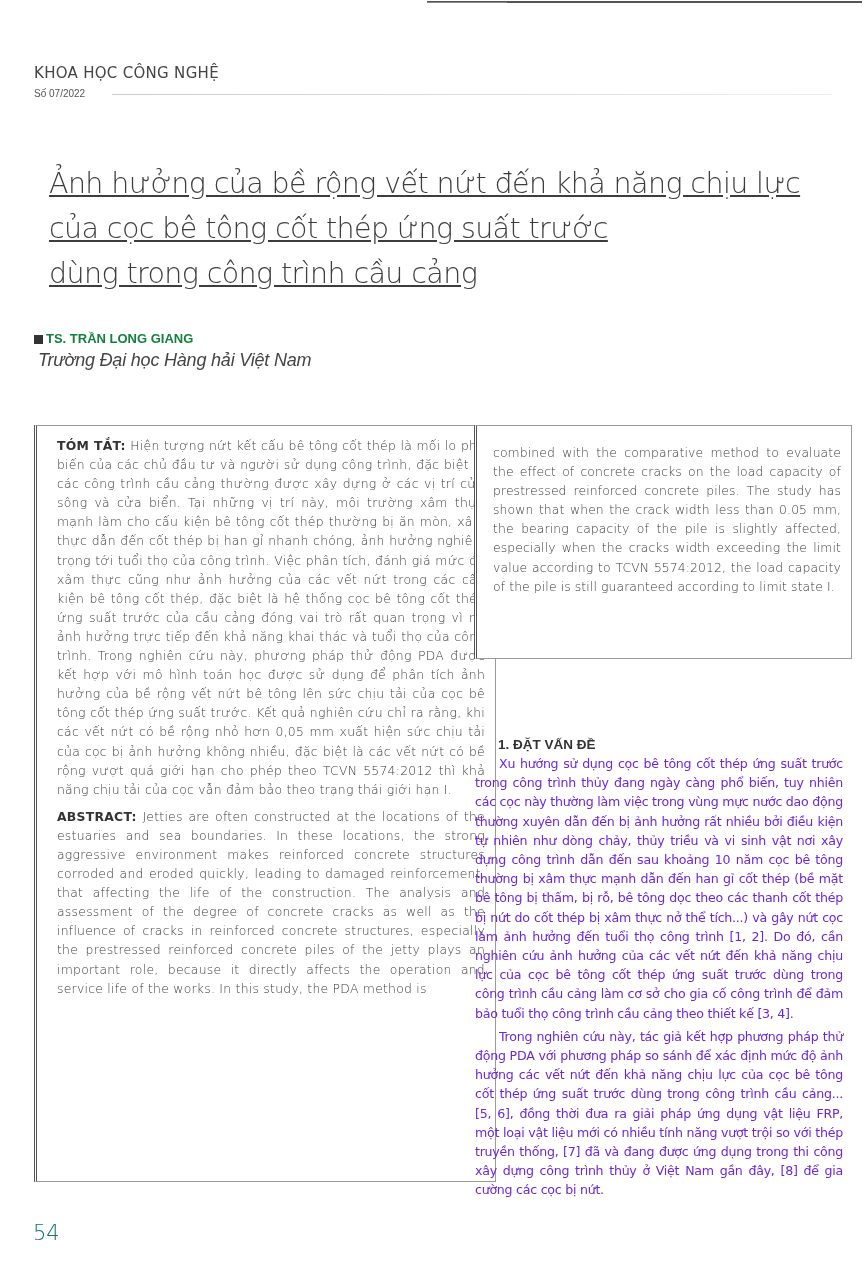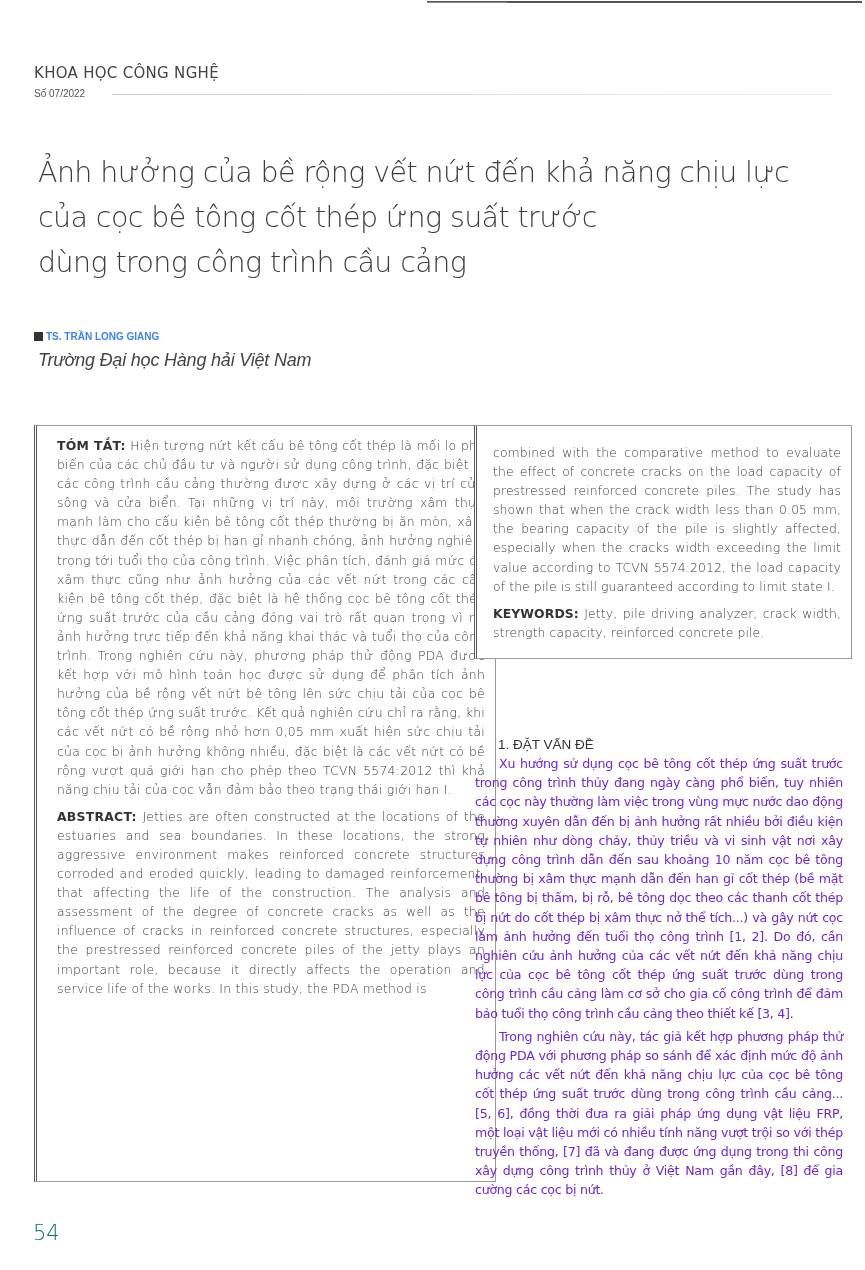--- a/index.html
+++ b/index.html
@@ -6,66 +6,65 @@
   body {
     width: 865px; height: 1270px; background: #ffffff; position: relative; overflow: hidden;
     color: #3a3a3a; font-family: "Liberation Sans", sans-serif;
   }
   .top-rule { position: absolute; top: 1px; left: 427px; width: 435px; height: 2px; background: #555; }
   .top-rule-thin { position: absolute; top: 2px; left: 427px; width: 80px; height: 1px; background: #888; }
   .section-label { position: absolute; left: 34px; top: 64px; font-size: 15px; letter-spacing: 0.3px; color: #444; font-family: "DejaVu Sans", sans-serif; font-weight: 400; }
   .issue { position: absolute; left: 34px; top: 88px; font-size: 10px; color: #555; }
   .issue-rule { position: absolute; left: 112px; top: 94px; width: 720px; height: 1px; background: linear-gradient(to right, #ccc, #eee); }
   .title { position: absolute; left: 34px; top: 146px; width: 800px; font-size: 28.5px; line-height: 45px; color: #3d3d3d; font-family: "DejaVu Sans", sans-serif; font-weight: 300; letter-spacing: -0.6px; }
-  .author { position: absolute; left: 34px; top: 331px; font-size: 10px; font-weight: bold; color: #3b82f6; }
+  .author { position: absolute; left: 34px; top: 331px; font-size: 13px; font-weight: bold; color: #15803d; }
   .author .sq { display: inline-block; width: 9px; height: 9px; background: #333; margin-right: 3px; vertical-align: -1px; }
   .affil { position: absolute; left: 38px; top: 350px; font-size: 18px; font-style: italic; color: #444; letter-spacing: -0.2px; }
 
   .box { position: absolute; border: 1px solid #9a9a9a; border-left: 3px double #555; background: #fff; box-sizing: border-box; }
   .box-left { left: 34px; top: 425px; width: 462px; height: 757px; padding: 10px 10px 0 20px; }
   .box-right { left: 474px; top: 425px; width: 378px; height: 234px; padding: 17px 10px 0 16px; }
   .box p { margin: 0 0 8px 0; font-family: "DejaVu Sans", sans-serif; font-size: 12.4px; line-height: 19.1px; text-align: justify; color: #3a3a3a; font-weight: 300; letter-spacing: 0.15px; }
   .box-left p { letter-spacing: 0.25px; }
   .box p b { font-weight: bold; color: #333; }
   .box-right p { letter-spacing: 0.1px; }
 
-  .sec-heading { position: absolute; left: 498px; top: 737px; font-size: 13.5px; font-weight: normal; color: #333; }
+  .sec-heading { position: absolute; left: 498px; top: 737px; font-size: 13.5px; font-weight: bold; color: #333; }
   .body-col { position: absolute; left: 475px; top: 754px; width: 368px; }
   .body-col p { margin: 0 0 4px 0; font-family: "DejaVu Sans", sans-serif; font-size: 12.6px; line-height: 19.2px; text-align: justify; text-indent: 24px; color: #6d28d9; letter-spacing: -0.25px; }
   .page-num { position: absolute; left: 33px; top: 1221px; font-size: 21px; color: #0f766e; font-family: "DejaVu Sans", sans-serif; font-weight: 200; }
 </style>
 </head>
 <body>
 
 <div class="top-rule"></div>
 <div class="top-rule-thin"></div>
 
 <div class="section-label">KHOA HỌC CÔNG NGHỆ</div>
 <div class="issue">Số 07/2022</div>
 <div class="issue-rule"></div>
 
-<h1 class="title" style="margin:4px;font-weight:300;">
+<h1 class="title" style="margin:15px;font-weight:300;text-decoration:underline;">
   <div>Ảnh hưởng của bề rộng vết nứt đến khả năng chịu lực</div>
   <div>của cọc bê tông cốt thép ứng suất trước</div>
   <div>dùng trong công trình cầu cảng</div>
 </h1>
 
 <div class="author">
   <span class="sq"></span><span>TS. TRẦN LONG GIANG</span>
 </div>
 <div class="affil">Trường Đại học Hàng hải Việt Nam</div>
 
 <div class="box box-left">
   <p><b>TÓM TẮT:</b><span> Hiện tượng nứt kết cấu bê tông cốt thép là mối lo phổ biến của các chủ đầu tư và người sử dụng công trình, đặc biệt là các công trình cầu cảng thường được xây dựng ở các vị trí cửa sông và cửa biển. Tại những vị trí này, môi trường xâm thực mạnh làm cho cấu kiện bê tông cốt thép thường bị ăn mòn, xâm thực dẫn đến cốt thép bị han gỉ nhanh chóng, ảnh hưởng nghiêm trọng tới tuổi thọ của công trình. Việc phân tích, đánh giá mức độ xâm thực cũng như ảnh hưởng của các vết nứt trong các cấu kiện bê tông cốt thép, đặc biệt là hệ thống cọc bê tông cốt thép ứng suất trước của cầu cảng đóng vai trò rất quan trọng vì nó ảnh hưởng trực tiếp đến khả năng khai thác và tuổi thọ của công trình. Trong nghiên cứu này, phương pháp thử động PDA được kết hợp với mô hình toán học được sử dụng để phân tích ảnh hưởng của bề rộng vết nứt bê tông lên sức chịu tải của cọc bê tông cốt thép ứng suất trước. Kết quả nghiên cứu chỉ ra rằng, khi các vết nứt có bề rộng nhỏ hơn 0,05 mm xuất hiện sức chịu tải của cọc bị ảnh hưởng không nhiều, đặc biệt là các vết nứt có bề rộng vượt quá giới hạn cho phép theo TCVN 5574:2012 thì khả năng chịu tải của cọc vẫn đảm bảo theo trạng thái giới hạn I.</span></p>
   <p><b>ABSTRACT:</b><span> Jetties are often constructed at the locations of the estuaries and sea boundaries. In these locations, the strong aggressive environment makes reinforced concrete structures corroded and eroded quickly, leading to damaged reinforcement, that affecting the life of the construction. The analysis and assessment of the degree of concrete cracks as well as the influence of cracks in reinforced concrete structures, especially the prestressed reinforced concrete piles of the jetty plays an important role, because it directly affects the operation and service life of the works. In this study, the PDA method is</span></p>
 </div>
 
 <div class="box box-right">
   <p>combined with the comparative method to evaluate the effect of concrete cracks on the load capacity of prestressed reinforced concrete piles. The study has shown that when the crack width less than 0.05 mm, the bearing capacity of the pile is slightly affected, especially when the cracks width exceeding the limit value according to TCVN 5574:2012, the load capacity of the pile is still guaranteed according to limit state I.</p>
-  <p><b>KEYWORDS:</b><span> Jetty, pile driving analyzer, crack width, strength capacity, reinforced concrete pile.</span></p>
 </div>
 
 <div class="sec-heading">1. ĐẶT VẤN ĐỀ</div>
 <div class="body-col">
   <p>Xu hướng sử dụng cọc bê tông cốt thép ứng suất trước trong công trình thủy đang ngày càng phổ biến, tuy nhiên các cọc này thường làm việc trong vùng mực nước dao động thường xuyên dẫn đến bị ảnh hưởng rất nhiều bởi điều kiện tự nhiên như dòng chảy, thủy triều và vi sinh vật nơi xây dựng công trình dẫn đến sau khoảng 10 năm cọc bê tông thường bị xâm thực mạnh dẫn đến han gỉ cốt thép (bề mặt bê tông bị thấm, bị rỗ, bê tông dọc theo các thanh cốt thép bị nứt do cốt thép bị xâm thực nở thể tích...) và gây nứt cọc làm ảnh hưởng đến tuổi thọ công trình [1, 2]. Do đó, cần nghiên cứu ảnh hưởng của các vết nứt đến khả năng chịu lực của cọc bê tông cốt thép ứng suất trước dùng trong công trình cầu cảng làm cơ sở cho gia cố công trình để đảm bảo tuổi thọ công trình cầu cảng theo thiết kế [3, 4].</p>
   <p>Trong nghiên cứu này, tác giả kết hợp phương pháp thử động PDA với phương pháp so sánh để xác định mức độ ảnh hưởng các vết nứt đến khả năng chịu lực của cọc bê tông cốt thép ứng suất trước dùng trong công trình cầu cảng... [5, 6], đồng thời đưa ra giải pháp ứng dụng vật liệu FRP, một loại vật liệu mới có nhiều tính năng vượt trội so với thép truyền thống, [7] đã và đang được ứng dụng trong thi công xây dựng công trình thủy ở Việt Nam gần đây, [8] để gia cường các cọc bị nứt.</p>
 </div>
 
 <div class="page-num">54</div>
 

